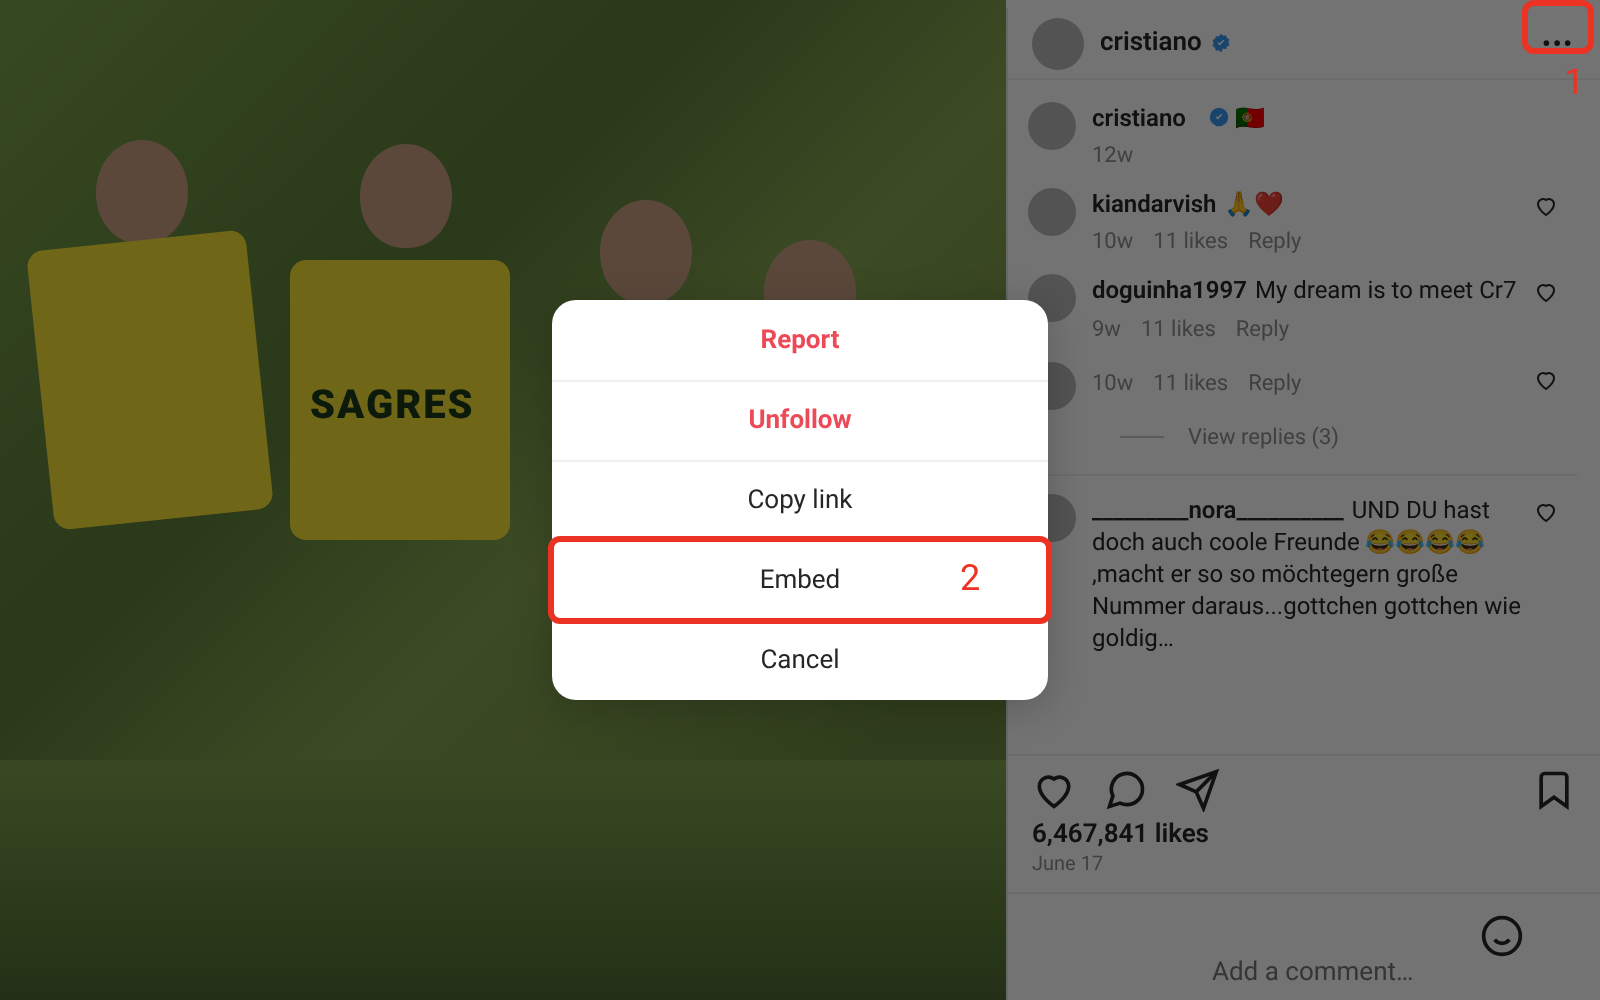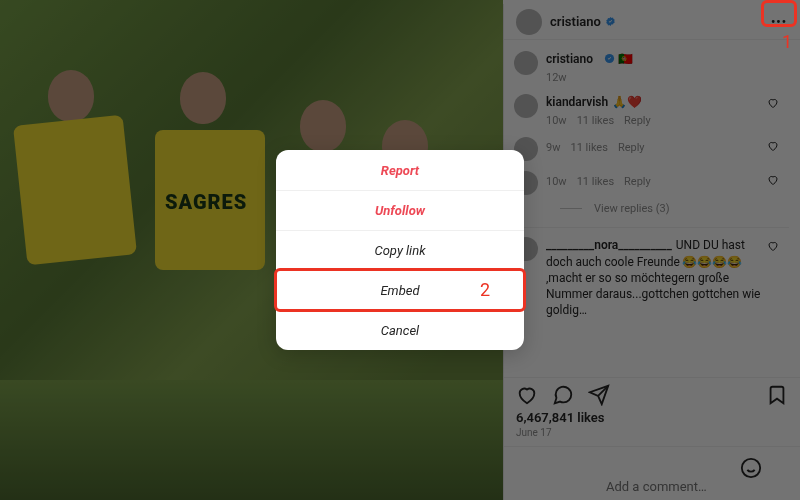--- a/index.html
+++ b/index.html
@@ -2,21 +2,21 @@
 <html><head>
 <meta charset="utf-8">
 <style>
   * { box-sizing: border-box; margin: 0; padding: 0; font-family: -apple-system, BlinkMacSystemFont, "Segoe UI", Roboto, Helvetica, Arial, sans-serif; }
   html, body { width: 800px; height: 500px; overflow: hidden; background: #fff; }
   .stage { position: relative; width: 800px; height: 500px; }
   .photo { position: absolute; left: 0; top: 0; width: 503px; height: 500px; background: linear-gradient(135deg,#7aa24a 0%,#5d7e39 35%,#88a752 55%,#6d8b41 80%); overflow: hidden; }
   .photo .grass { position:absolute; bottom:0; left:0; right:0; height:120px; background:linear-gradient(#7fa34e,#4f6b31); }
   .bib { position:absolute; width:110px; height:140px; background:#f7e233; border-radius:8px; }
   .bib1 { left:20px; top:120px; transform:rotate(-6deg); }
-  .bib2 { left:155px; top:130px; }
+  .bib2 { left:145px; top:130px; }
   .bib3 { left:280px; top:160px; transform:rotate(4deg); width:140px; height:160px; }
   .bib4 { left:410px; top:170px; width:50px; }
   .sagres { position:absolute; color:#1b3b1a; font-weight:900; font-size:20px; letter-spacing:1px; }
   .head { position:absolute; width:46px; height:52px; background:#caa184; border-radius:50% 50% 48% 48%; }
   .sidebar { position:absolute; left:503px; top:4px; width:297px; height:500px; background:#fff; border-left:1px solid #e6e6e6; display:flex; flex-direction:column; font-size:12px; color:#262626; }
   .hdr { height:36px; display:flex; align-items:center; padding:0 12px; border-bottom:1px solid #efefef; }
   .avatar { width:26px; height:26px; border-radius:50%; background:#b8b8b8; margin-right:8px; flex-shrink:0; }
   .avatar.sm { width:24px; height:24px; }
   .uname { font-weight:600; font-size:13px; }
   .verified { width:11px; height:11px; display:inline-block; margin-left:4px; vertical-align:-1px; }
@@ -36,21 +36,21 @@
   .sep { border-top:1px solid #efefef; margin:4px 0 4px 0; }
   .actions { padding:6px 12px 4px; display:flex; align-items:center; border-top:1px solid #efefef; }
   .actions .ic { width:22px; height:22px; margin-right:14px; cursor:pointer; }
   .actions .ic:last-child { margin-right:0; }
   .actions .save { margin-left:auto; }
   .likes { padding:0 12px; font-weight:600; font-size:13px; }
   .date { padding:2px 12px 8px; color:#8e8e8e; font-size:10px; text-transform:none; }
   .addc { border-top:1px solid #efefef; padding:10px 28px; display:flex; align-items:flex-end;flex-direction:column; }
   .addc .em { width:22px; height:22px; margin-right:10px; cursor:pointer; }
   .addc input { border:none; outline:none; flex:1; font-size:13px; color:#262626; background:transparent; }
-  .overlay { position:absolute; inset:0; background:rgba(0,0,0,0.55); z-index:20; display:flex; align-items:center; justify-content:center;font-style:italic; }
+  .overlay { position:absolute; inset:0; background:rgba(0,0,0,0.55); z-index:20; display:flex; align-items:center; justify-content:center; }
   .menu { width:248px; background:#fff; border-radius:12px; overflow:hidden; box-shadow:0 4px 20px rgba(0,0,0,0.2); }
   .menu .mi { height:40px; display:flex; align-items:center; justify-content:center; font-size:13px; border-top:1px solid #efefef; cursor:pointer; color:#262626; position:relative; }
   .menu .mi:first-child { border-top:none; }
   .menu .mi.danger { color:#ed4956; font-weight:700; }
   .callout { position:absolute; border:3px solid #ec3323; border-radius:6px; z-index:40; pointer-events:none; }
   .callout.n1 { left:761px; top:0px; width:36px; height:27px; }
   .label1 { position:absolute; left:782px; top:31px; color:#ec3323; font-size:18px; font-weight:400; z-index:41; }
   .callout.n2 { z-index:40; }
   .label2 { position:absolute; color:#ec3323; font-size:18px; font-weight:400; z-index:41; }
   svg { display:block; }
@@ -116,20 +116,21 @@
             <svg viewBox="0 0 24 24" fill="none" stroke="currentColor" stroke-width="2">
               <path d="M12 21s-8-5.3-8-11a5 5 0 0 1 8-4 5 5 0 0 1 8 4c0 5.7-8 11-8 11z"></path>
             </svg>
           </span>
       </div>
 
 
       <div class="row">
         <div class="avatar sm"></div>
         <div class="txt">
+          <div class="top"><span class="u">doguinha1997</span><span>My dream is to meet Cr7</span></div>
           <div class="meta"><span>9w</span><span>11 likes</span><span>Reply</span></div>
         </div>
         <span class="heart">
             <svg viewBox="0 0 24 24" fill="none" stroke="currentColor" stroke-width="2">
               <path d="M12 21s-8-5.3-8-11a5 5 0 0 1 8-4 5 5 0 0 1 8 4c0 5.7-8 11-8 11z"></path>
             </svg>
           </span>
       </div>
 
       <div class="row">

